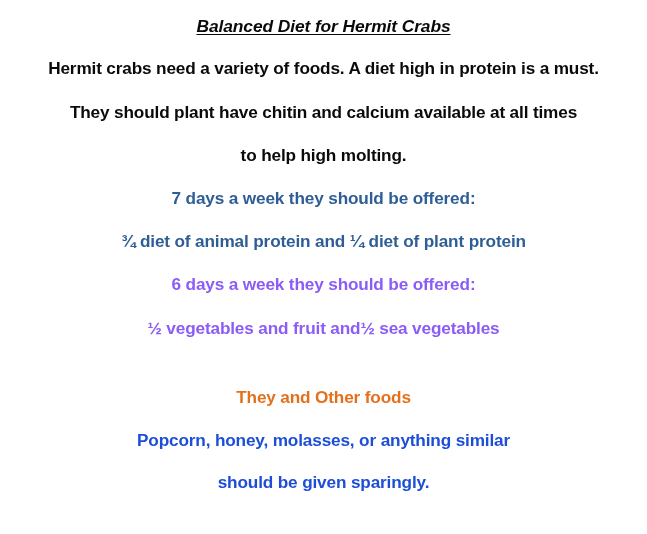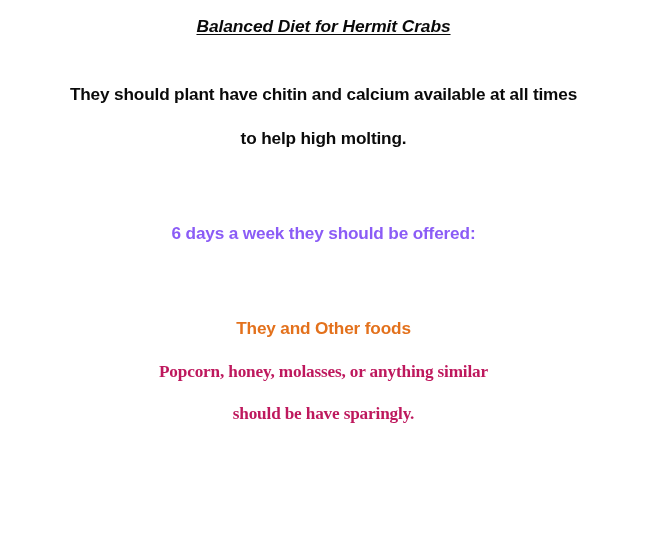--- a/index.html
+++ b/index.html
@@ -36,67 +36,71 @@
     font-weight: bold;
     text-decoration: underline;
     text-underline-offset: 2px;
     font-size: 17.4px;
     letter-spacing: -0.1px;
   }
   .c-black  { color: #0a0a0a; }
   .c-blue   { color: #2f5e96; }
   .c-red    { color: #8b5cf6; }
   .c-orange { color: #e3711c; }
-  .c-purple { color: #be185d; font-family: Liberation Serif, serif; }
+  .c-purple { color: #1d4ed8; }
 
   
   .gap-title { height: 25px; }
   .gap-std   { height: 26px; }
   .gap-sm    { height: 25px; }
   .spacer { width: 100%; }
 </style>
 </head>
 <body>
 
 <div class="page">
 
   <div class="doc-line title-line c-black">Balanced Diet for Hermit Crabs</div>
 
   <div class="spacer gap-title"></div>
 
+  <div class="doc-line c-black">Hermit crabs need a variety of foods. A diet high in protein is a must.</div>
 
   <div class="spacer gap-std"></div>
 
   <div class="doc-line c-black">They should plant have chitin and calcium available at all times</div>
 
   <div class="spacer gap-std"></div>
 
   <div class="doc-line c-black">to help high molting.</div>
 
   <div class="spacer gap-std"></div>
 
+  <div class="doc-line c-blue">7 days a week they should be offered:</div>
 
   <div class="spacer gap-std"></div>
 
+  <div class="doc-line c-blue">¾ diet of animal protein and ¼ diet of plant protein</div>
 
   <div class="spacer gap-std"></div>
 
   <div class="doc-line c-red">6 days a week they should be offered:</div>
 
   <div class="spacer gap-std"></div>
 
+  <div class="doc-line c-red">½ vegetables and fruit and½ sea vegetables</div>
 
   <div class="spacer gap-std"></div>
 
 
   <div class="spacer gap-std"></div>
 
   <div class="doc-line c-orange">They and Other foods</div>
 
   <div class="spacer gap-std"></div>
 
   <div class="doc-line c-purple">Popcorn, honey, molasses, or anything similar</div>
 
   <div class="spacer gap-sm"></div>
 
-  <div class="doc-line c-purple">should be have sparingly.</div>
+  <div class="doc-line c-purple">should be given sparingly.</div>
 
 </div>
 
 </body></html>

